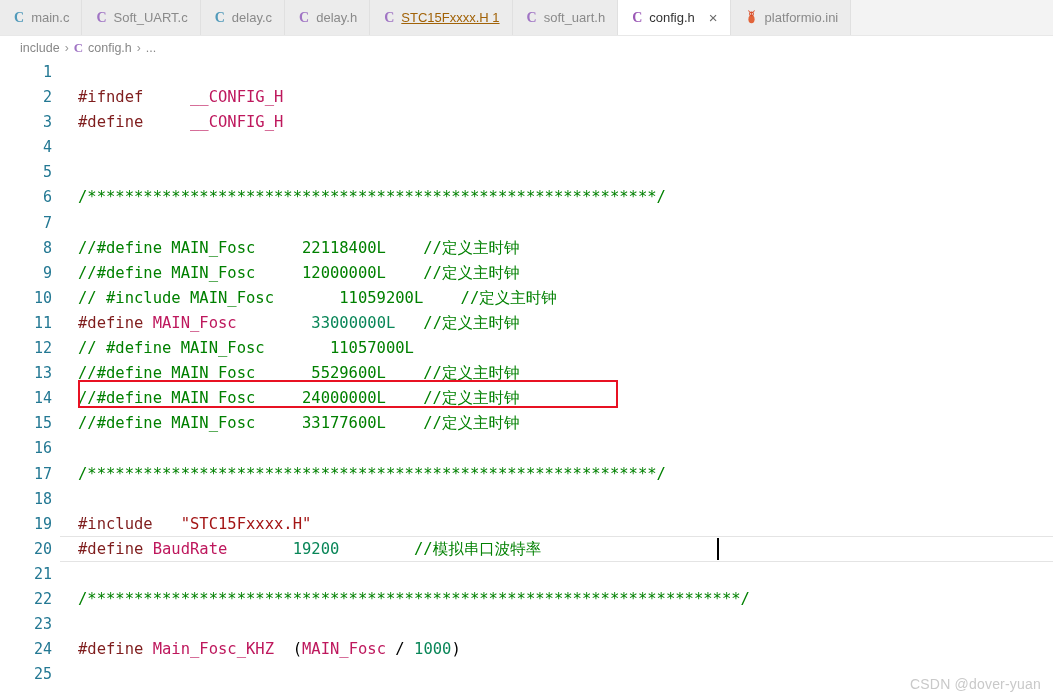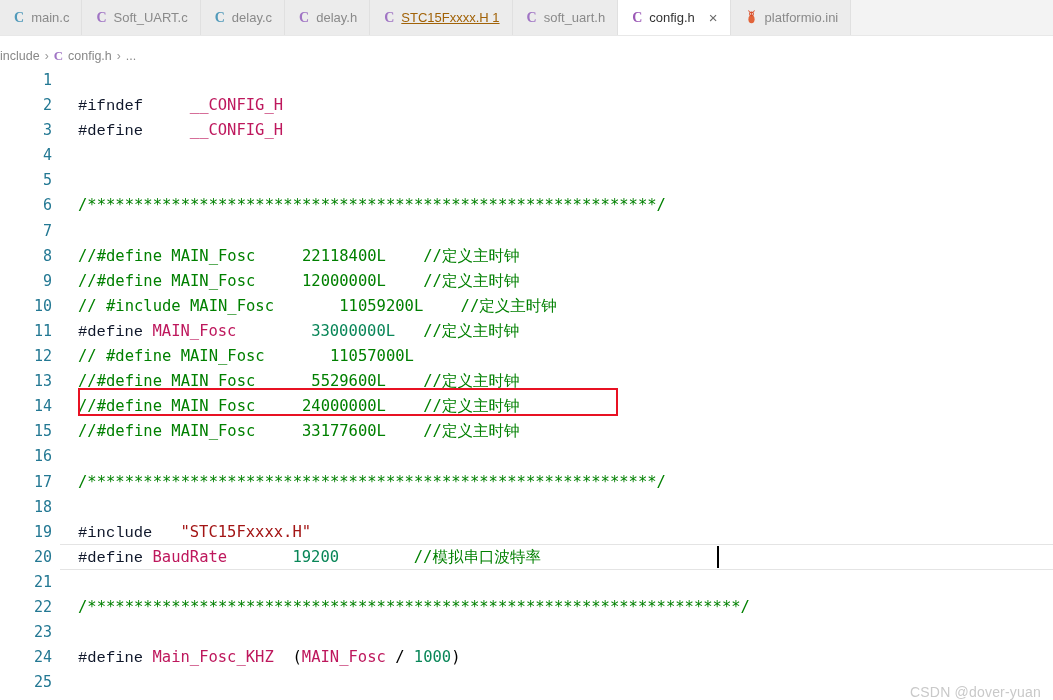--- a/index.html
+++ b/index.html
@@ -67,25 +67,25 @@
   #tabfill {
     flex: 1;
     background: #f3f3f3;
   }
 
   
   #breadcrumb {
     height: 23px;
     display: flex;
     align-items: center;
+    padding-left: 20px;
     background: #ffffff;
     font-size: 12.5px;
     color: #888888;
     border-bottom: 1px solid #ffffff;
-    margin-top: 8px;
   }
   #breadcrumb .crumb { white-space: nowrap; }
   #breadcrumb .sep {
     margin: 0 5px;
     color: #9a9a9a;
     font-size: 12px;
   }
   #breadcrumb .bc-icon {
     font-family: "Liberation Serif", serif;
     font-weight: bold;
@@ -119,21 +119,21 @@
     font-size: 15px;
   }
   .code {
     position: absolute;
     left: 78px;
     top: 0;
     white-space: pre;
   }
 
   
-  .t-pre  { color: #0f172a; font-family: Liberation Mono, monospace; }      
+  .t-pre  { color: #7f1d1d; }      
   .t-id2  { color: #be185d; }      
   .t-num  { color: #098658; margin-top: 20px; }      
   .t-cmt  { color: #008000; }      
   .t-str  { color: #a31515; }      
   .t-punc { color: #000000; }
   .t-op   { color: #000000; }
 
   
   #redbox {
     position: absolute;

